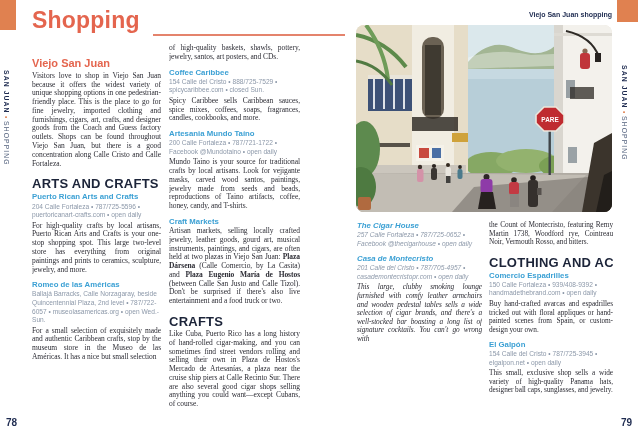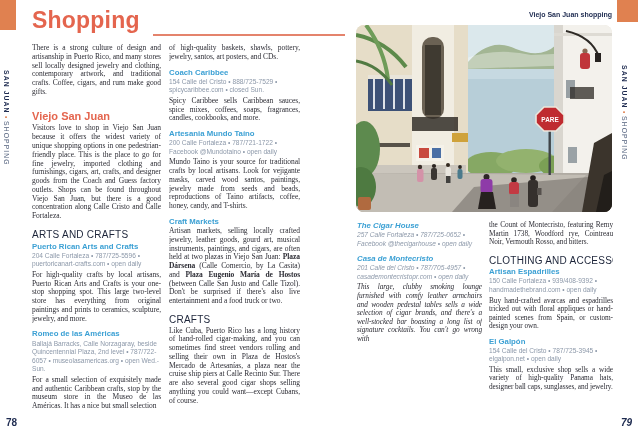--- a/index.html
+++ b/index.html
@@ -21,32 +21,32 @@
   .title-rule{position:absolute;left:153px;top:34px;width:192px;height:2px;background:#e4836c;}
   
   .photo-caption{position:absolute;left:430px;top:11px;width:182px;text-align:right;
                  font-family:"Liberation Sans",sans-serif;font-weight:bold;font-size:7px;color:#1e2b50;}
   .photo{position:absolute;left:356px;top:25px;width:256px;height:187px;border-radius:8px;
          overflow:hidden;background:#e9e4d8;}
   .photo svg{display:block;}
   
   .pagenum{position:absolute;top:417px;font-family:"Liberation Sans",sans-serif;font-weight:bold;
            font-size:10px;color:#1e2b50;}
-  .pagenum.left{left:6px;} .pagenum.right{left:621px;font-style:italic;}
+  .pagenum.left{left:6px;} .pagenum.right{left:621px;}
   
   .col{position:absolute;top:44px;overflow:hidden;text-align:justify;
        font-size:7.5px;line-height:1.17;letter-spacing:-.05px;}
   .col1{left:32px;width:129px;height:382px;}
   .col2{left:169px;width:131px;height:382px;}
   .col3{left:357px;top:221px;width:125px;height:205px;font-size:7.3px;font-style:italic;}
   .col4{left:489px;top:221px;width:124px;height:205px;font-size:7.3px;}
   .body-p{margin:0 0 1px 0;}
   .section-head{font-family:"Liberation Sans",sans-serif;font-weight:bold;font-size:11px;
                 color:#e4654e;margin:13px 0 2px;text-align:left;letter-spacing:0;}
-  .cat-head{font-family:"Liberation Sans",sans-serif;font-weight:normal;font-size:10px;
+  .cat-head{font-family:"Liberation Sans",sans-serif;font-weight:bold;font-size:13px;
             color:#1c2439;margin:8px 0 1px;letter-spacing:.25px;white-space:nowrap;text-align:left;}
   .shop-name{font-family:"Liberation Sans",sans-serif;font-weight:bold;font-size:7.8px;
              color:#3ba0d4;margin:6px 0 1px;text-align:left;letter-spacing:0;}
   .contact{font-family:"Liberation Sans",sans-serif;font-size:6.6px;line-height:1.3;
            color:#8c98a9;margin:0 0 2px 0;text-align:left;letter-spacing:0;}
   .first{margin-top:0;}
 </style>
 </head>
 <body>
 
@@ -147,40 +147,39 @@
         <ellipse cx="5" cy="162" rx="15" ry="20" fill="#4e7a41"></ellipse>
         <rect x="2" y="172" width="13" height="13" rx="2" fill="#b06a3f"></rect>
       </g>
     </svg>
   </div>
 
   <div class="pagenum left">78</div>
   <div class="pagenum right">79</div>
 
   <div class="col col1">
-    <p class="body-p first">There is a strong culture of design and artisanship in Puerto Rico, and many stores sell locally designed jewelry and clothing, contemporary artwork, and traditional crafts. Coffee, cigars, and rum make good gifts.</p>
     <div class="section-head">Viejo San Juan</div>
     <p class="body-p">Visitors love to shop in Viejo San Juan because it offers the widest variety of unique shopping options in one pedestrian-friendly place. This is the place to go for fine jewelry, imported clothing and furnishings, cigars, art, crafts, and designer goods from the Coach and Guess factory outlets. Shops can be found throughout Viejo San Juan, but there is a good concentration along Calle Cristo and Calle Fortaleza.</p>
     <div class="cat-head">ARTS AND CRAFTS</div>
     <div>
       <div class="shop-name first">Puerto Rican Arts and Crafts</div>
       <div class="contact">204 Calle Fortaleza • 787/725-5596 • puertoricanart-crafts.com • open daily</div>
       <p class="body-p">For high-quality crafts by local artisans, Puerto Rican Arts and Crafts is your one-stop shopping spot. This large two-level store has everything from original paintings and prints to ceramics, sculpture, jewelry, and more.</p>
     </div>
     <div>
       <div class="shop-name">Romeo de las Américas</div>
       <div class="contact">Ballajá Barracks, Calle Norzagaray, beside Quincentennial Plaza, 2nd level • 787/722-6057 • museolasamericas.org • open Wed.-Sun.</div>
       <p class="body-p">For a small selection of exquisitely made and authentic Caribbean crafts, stop by the museum store in the Museo de las Américas. It has a nice but small selection</p>
     </div>
   </div>
 
   <div class="col col2">
     <p class="body-p first">of high-quality baskets, shawls, pottery, jewelry, santos, art posters, and CDs.</p>
     <div>
-      <div class="shop-name">Coach Caribbee</div>
+      <div class="shop-name">Coffee Caribbee</div>
       <div class="contact">154 Calle del Cristo • 888/725-7529 • spicycaribbee.com • closed Sun.</div>
       <p class="body-p">Spicy Caribbee sells Caribbean sauces, spice mixes, coffees, soaps, fragrances, candles, cookbooks, and more.</p>
     </div>
     <div>
       <div class="shop-name">Artesania Mundo Taíno</div>
       <div class="contact">200 Calle Fortaleza • 787/721-1722 • Facebook @Mundotaino • open daily</div>
       <p class="body-p">Mundo Taino is your source for traditional crafts by local artisans. Look for vejigante masks, carved wood santos, paintings, jewelry made from seeds and beads, reproductions of Taino artifacts, coffee, honey, candy, and T-shirts.</p>
     </div>
     <div>
       <div class="shop-name">Craft Markets</div>
@@ -199,21 +198,21 @@
       <div class="shop-name">Casa de Montecristo</div>
       <div class="contact">201 Calle del Cristo • 787/705-4957 • casademontecristopr.com • open daily</div>
       <p class="body-p">This large, clubby smoking lounge furnished with comfy leather armchairs and wooden pedestal tables sells a wide selection of cigar brands, and there's a well-stocked bar boasting a long list of signature cocktails. You can't go wrong with</p>
     </div>
   </div>
 
   <div class="col col4">
     <p class="body-p first">the Count of Montecristo, featuring Remy Martin 1738, Woodford rye, Cointreau Noir, Vermouth Rosso, and bitters.</p>
     <div class="cat-head">CLOTHING AND ACCESSORIES</div>
     <div>
-      <div class="shop-name first">Artisan Espadrilles</div>
+      <div class="shop-name first">Comercio Espadrilles</div>
       <div class="contact">150 Calle Fortaleza • 939/408-9392 • handmadethebrand.com • open daily</div>
       <p class="body-p">Buy hand-crafted avarcas and espadrilles tricked out with floral appliques or hand-painted scenes from Spain, or custom-design your own.</p>
     </div>
     <div>
       <div class="shop-name">El Galpón</div>
       <div class="contact">154 Calle del Cristo • 787/725-3945 • elgalpon.net • open daily</div>
       <p class="body-p">This small, exclusive shop sells a wide variety of high-quality Panama hats, designer ball caps, sunglasses, and jewelry.</p>
     </div>
   </div>
 

